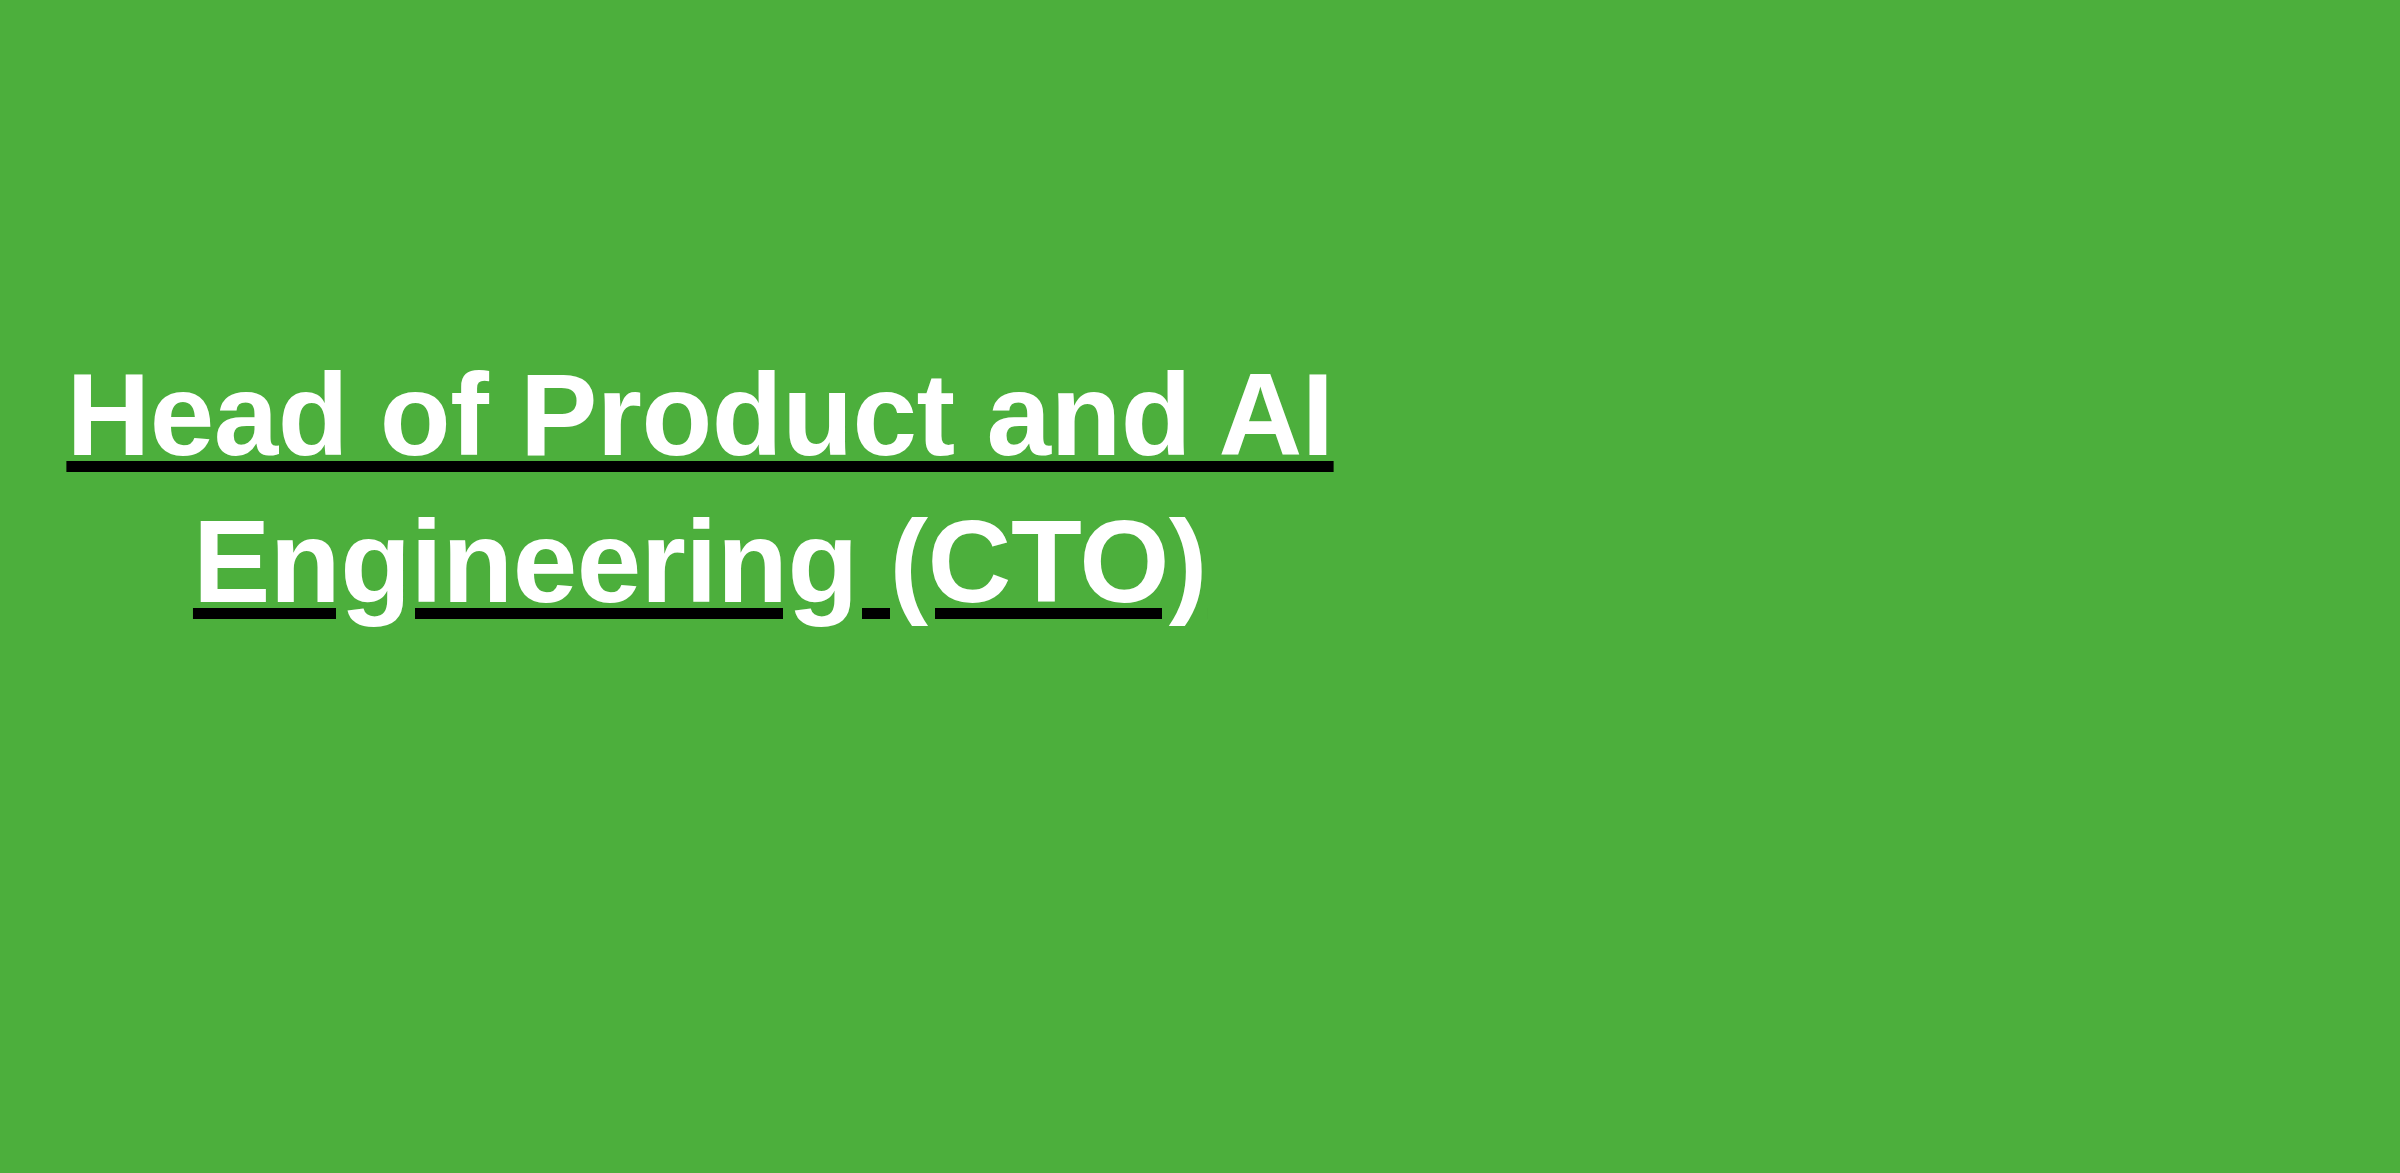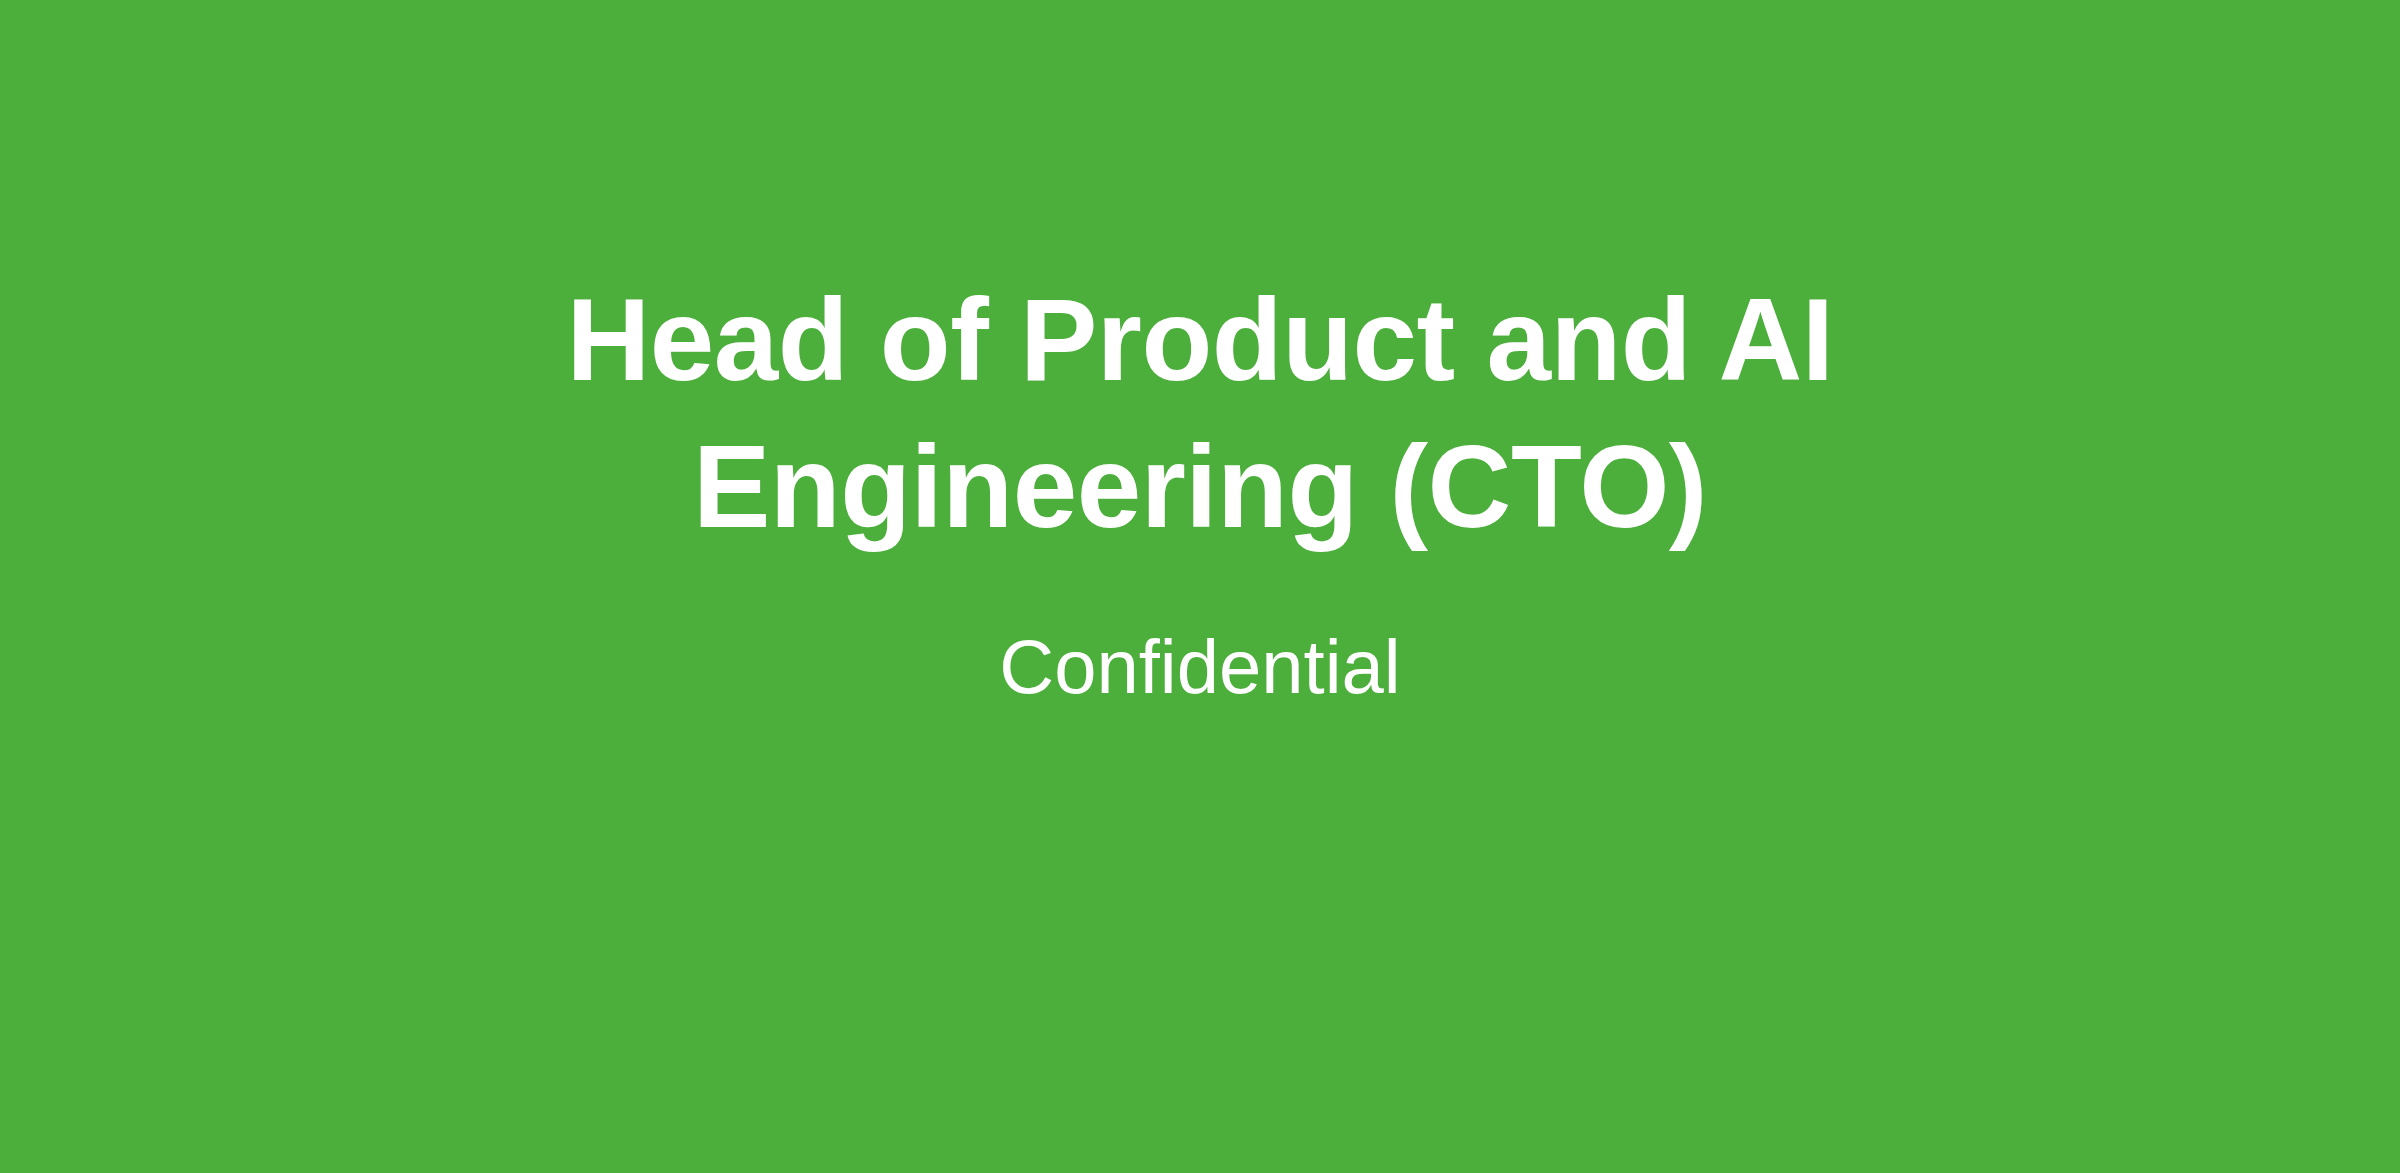--- a/index.html
+++ b/index.html
@@ -18,24 +18,24 @@
 
   
   .slide {
     position: relative;
     box-sizing: border-box;
     width: 2400px;
     height: 1173px;
     background-color: #4CAF3C;
     display: flex;
     flex-direction: column;
-    align-items: center;
     justify-content: center;
     
     padding-bottom: 196px;
+    text-decoration: underline;
   }
 
   .title-block {
     display: flex;
     flex-direction: column;
     align-items: center;
     width: 1400px;
     max-width: 1400px;
   }
 
@@ -63,15 +63,14 @@
     color: #FFFFFF;
     text-align: center;
   }
 </style>
 </head>
 <body>
 
 <div class="slide" style="background-color: rgb(76, 175, 60);">
   <div class="title-block">
     <h1 class="slide-title" style="color: rgb(255, 255, 255);">Head of Product and AI Engineering (CTO)</h1>
-    <div class="slide-subtitle" style="color: rgb(255, 255, 255);">Confidential</div>
   </div>
 </div>
 
 </body></html>

